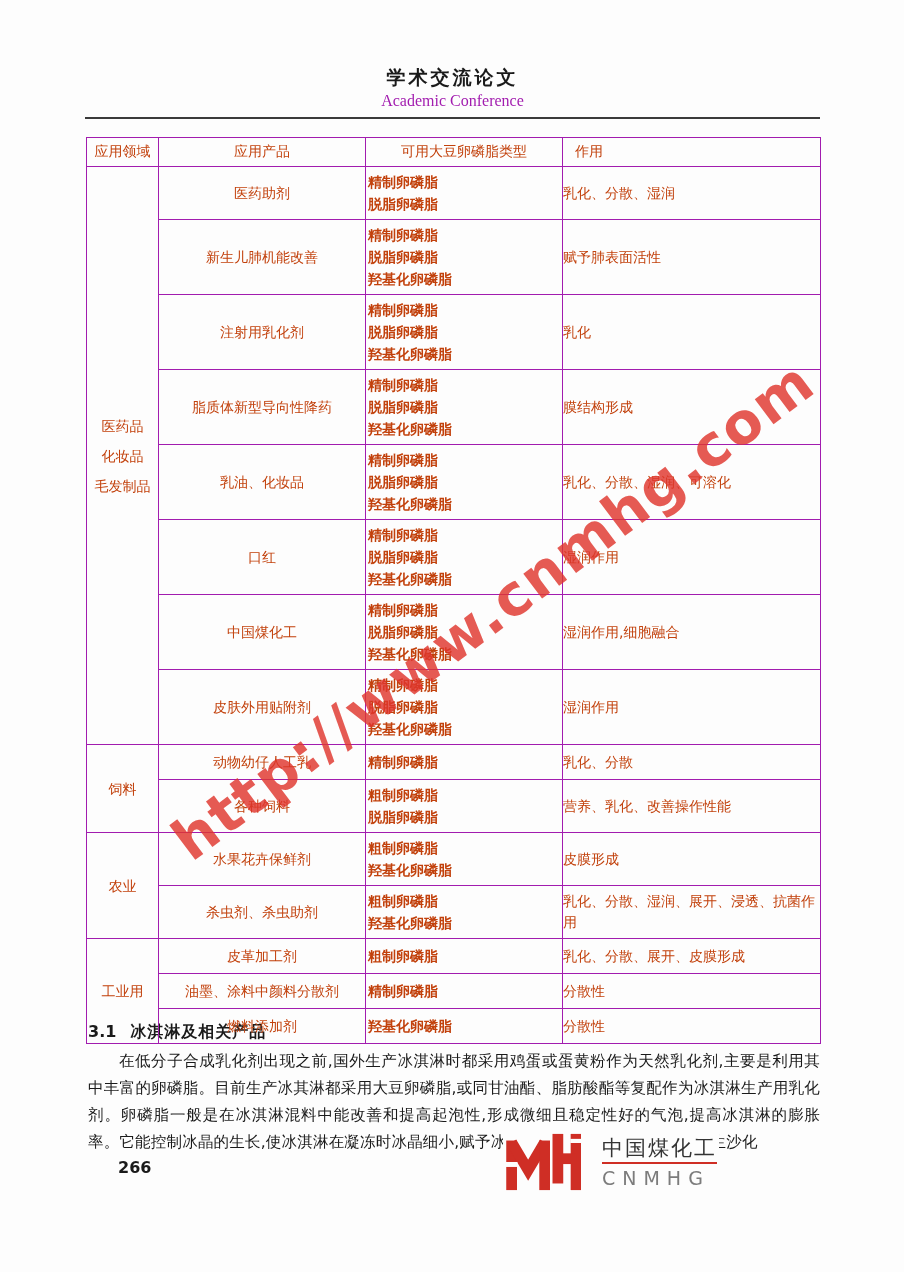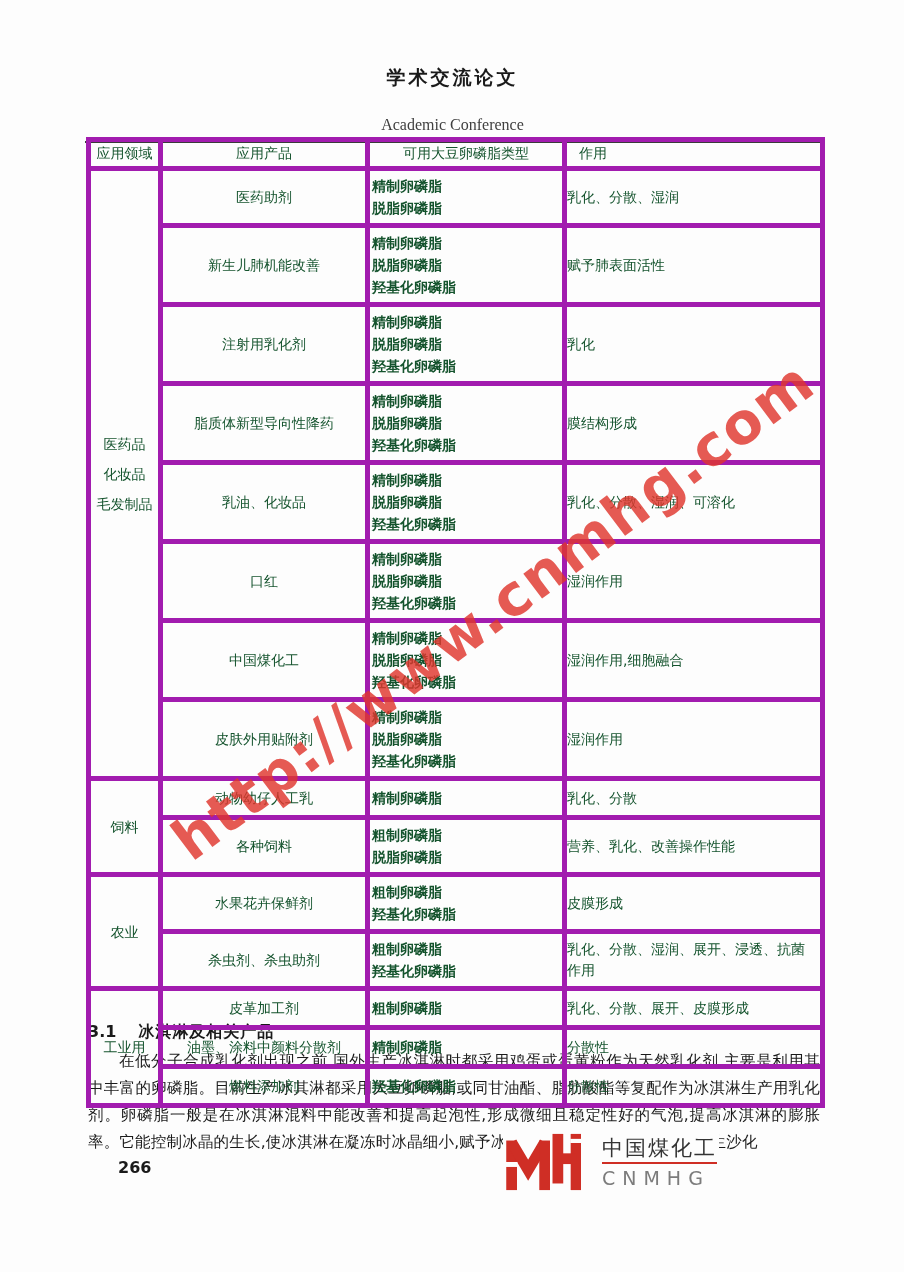--- a/index.html
+++ b/index.html
@@ -5,34 +5,34 @@
   * { margin:0; padding:0; box-sizing:border-box; }
   html,body { background:#e8e8e8; }
   .page {
     position:relative; width:904px; height:1272px; margin:0 auto;
     background:#fdfdfd; overflow:hidden;
     font-family:"DejaVu Sans","Liberation Sans",sans-serif; color:#1a1a1a;
   }
   
   .doc-header { position:absolute; top:64px; left:85px; width:735px; text-align:center; }
   .doc-title { font-size:19px; font-weight:600; letter-spacing:3px; line-height:26px; }
-  .doc-subtitle { font-family:"Liberation Serif","DejaVu Serif",serif; font-size:16px; line-height:22px; color:#404040;margin-top:24px; }
+  .doc-subtitle { font-family:"Liberation Serif","DejaVu Serif",serif; font-size:16px; line-height:22px; color:#a21caf; }
   .header-rule { margin-top:5px; border-top:2px solid #3a3a3a; height:0; }
   
   table.app-table {
     position:absolute; top:137px; left:86px; width:734px;
     border-collapse:collapse; table-layout:fixed; z-index:2;
   }
   .app-table col.c1 { width:72px; }
   .app-table col.c2 { width:207px; }
   .app-table col.c3 { width:197px; }
   .app-table col.c4 { width:258px; }
   .app-table th, .app-table td {
-    border:5px solid #a21caf; font-weight:normal;
-    font-size:14px; color:#14532d; vertical-align:middle;
+    border:1px solid #a21caf; font-weight:normal;
+    font-size:14px; color:#c2410c; vertical-align:middle;
   }
   .app-table th { height:29px; text-align:center; font-size:14px; }
   .app-table th.h-effect { text-align:left; padding-left:12px; }
   .field-cell { text-align:center; font-size:14.5px; }
   .field-cell .fline { line-height:30px; }
   .product-cell { text-align:center; padding:6px 2px; font-size:14.5px; line-height:22px; }
   .types-cell { text-align:left; padding:4px 2px; }
   .types-cell .tline { line-height:22px; font-weight:600; font-size:14px; }
   .effect-cell { text-align:left; padding:4px 2px 4px 0; line-height:21px; font-size:14px; }
   
@@ -40,21 +40,21 @@
     position:absolute; left:107px; top:594px; width:720px; height:72px;
     line-height:72px; text-align:center;
     transform:rotate(-37deg);
     font-size:57px; font-weight:bold; letter-spacing:2px;
     color:rgba(223,54,45,0.82);
     z-index:5; pointer-events:none; white-space:nowrap;
   }
   
   .section { position:absolute; left:88px; top:1020px; width:732px; z-index:1; }
   .section-heading { font-weight:700; font-size:16px; line-height:24px; letter-spacing:1px; }
-  .section-heading .sec-num { margin-right:22px; letter-spacing:0; }
+  .section-heading .sec-num { margin-right:14px; letter-spacing:0; }
   .section-body { margin-top:4px; font-size:15.5px; line-height:27px; text-align:justify; text-indent:2em; letter-spacing:0.2px; }
   
   .page-number { position:absolute; left:118px; top:1158px; font-weight:700; font-size:16px; }
   
   .logo { position:absolute; left:503px; top:1122px; width:216px; height:80px;
           background:#fdfdfd; z-index:6; display:flex; align-items:center; gap:21px; padding:2px; }
   .logo-text { display:flex; flex-direction:column; }
   .logo-zh { font-size:21px; color:#333; letter-spacing:2px; line-height:26px; white-space:nowrap; }
   .logo-rule { border-top:2px solid #cf2e25; margin:1px 0 2px 0; }
   .logo-en { font-size:19px; color:#7c7c7c; letter-spacing:7px; line-height:24px; }

